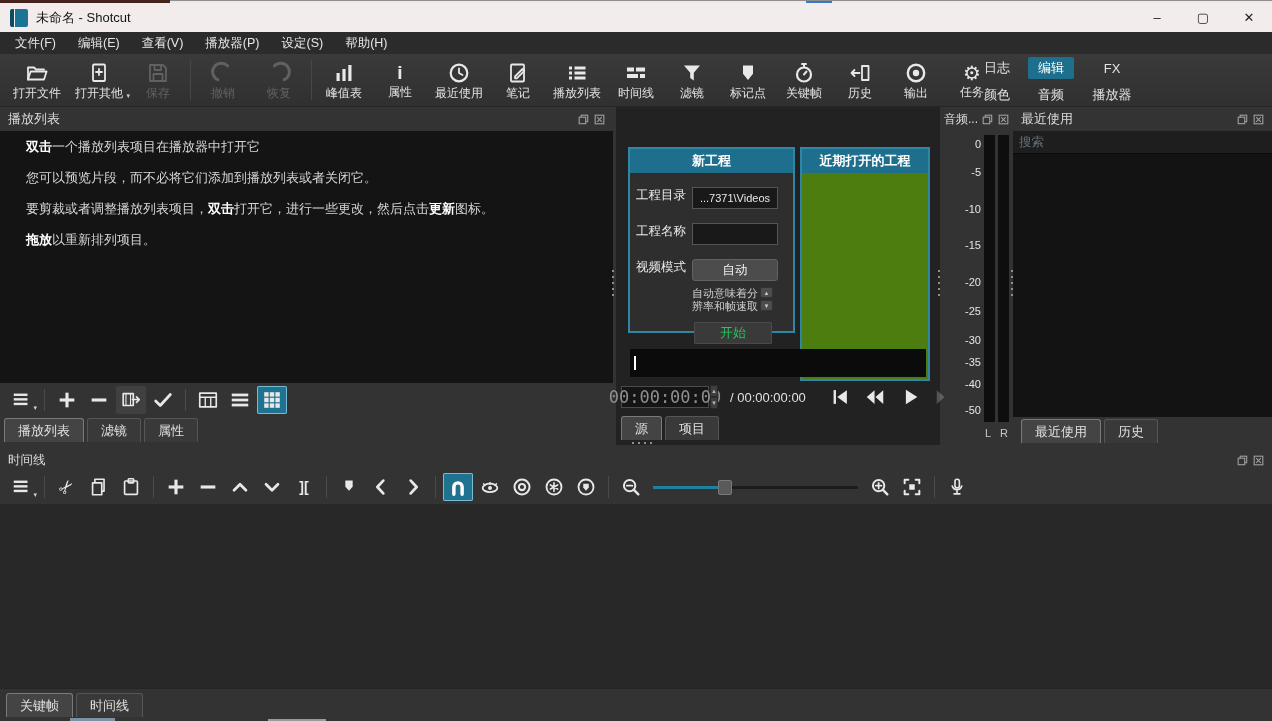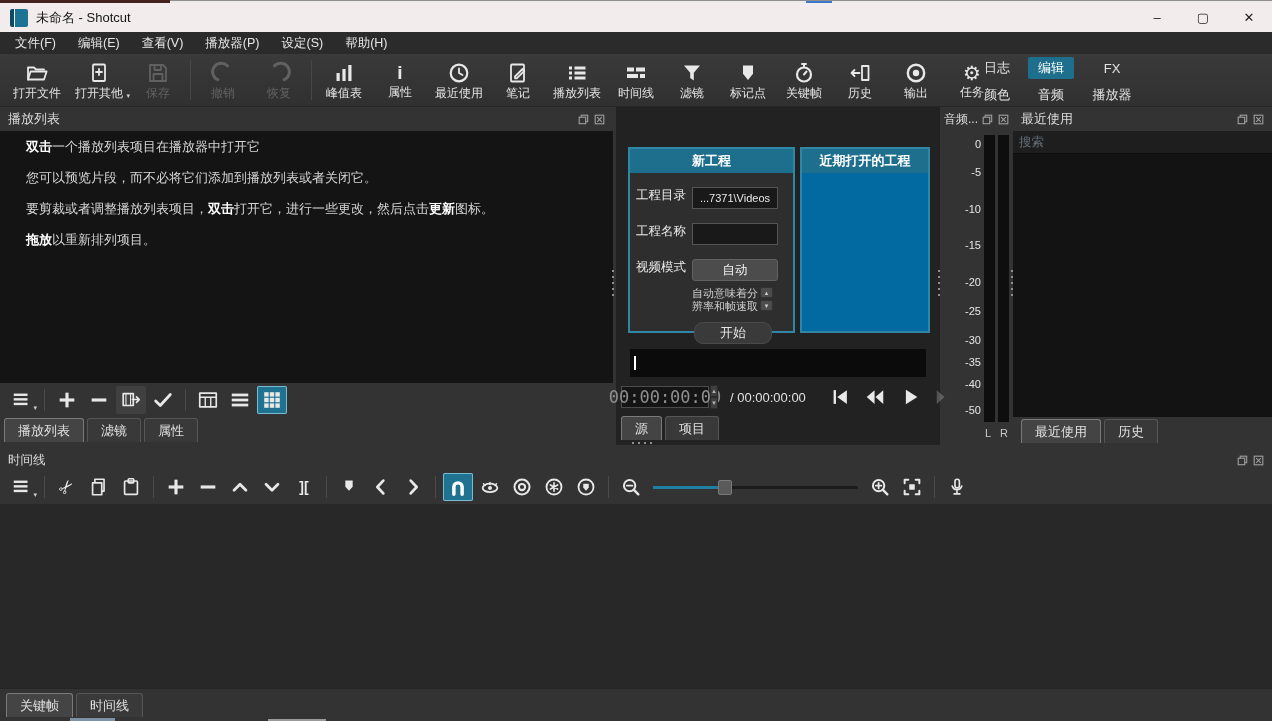--- a/index.html
+++ b/index.html
@@ -46,32 +46,32 @@
   .pbtn.sel{background:#1f7290;box-shadow:inset 0 0 0 1px #79bcd2}
   .vsep2{width:1px;height:22px;background:#4a4a4a;margin:0 6px}
   .tabrow{position:absolute;display:flex;gap:3px}
   .tab{height:24px;padding:0 13px;display:flex;align-items:center;font-size:13px;color:#e0e0e0;background:#393939;border:1px solid #565656;border-bottom:none;border-radius:3px 3px 0 0;box-sizing:border-box}
   .tab.sel{background:#444;border-color:#7a7a7a}
   
   .player{left:616px;top:107px;width:324px;height:338px;background:#222}
   .card{position:absolute;border:2px solid #2f86a5;box-sizing:border-box}
   .card-head{height:24px;background:#1d6f8d;color:#fff;font-weight:bold;font-size:13px;display:flex;align-items:center;justify-content:center}
   .newcard{left:12px;top:40px;width:167px;height:186px;background:#2e2e2e}
-  .reccard{left:184px;top:40px;width:130px;height:186px;background:#0369a1}
+  .reccard{left:184px;top:40px;width:130px;height:234px;background:#4d7c0f}
   .frow{display:flex;align-items:flex-start;margin:14px 6px 0}
   .flabel{width:56px;font-size:12.5px;color:#eaeaea;flex:none}
   .fctl{width:86px;height:22px;box-sizing:border-box;display:flex;align-items:center;justify-content:center;font-size:11px}
   .dirbtn{background:#191919;border:1px solid #555;color:#e8e8e8}
   .nameinput{background:#191919;border:1px solid #555}
   .modebtn{background:#4c4c4c;border:1px solid #616161;border-radius:3px;color:#f2f2f2;font-size:12.5px}
   .hintwrap{display:flex;margin:6px 6px 0 62px}
   .hint{font-size:11px;line-height:13px;color:#d0d0d0;width:66px;white-space:nowrap;overflow:hidden}
   .spincol{display:flex;flex-direction:column;gap:2px;margin-left:2px}
   .spbtn{width:13px;height:11px;background:#4c4c4c;border:1px solid #333;border-radius:2px;display:flex;align-items:center;justify-content:center;font-size:6px;color:#ccc;box-sizing:border-box}
-  .startbtn{margin:9px 0 0 64px;width:78px;height:22px;background:#3a3a3a;border:1px solid #4a4a4a;border-radius:9px;color:#e5e5e5;font-size:13px;display:flex;align-items:center;justify-content:center;box-sizing:border-box}
+  .startbtn{margin:9px 0 0 64px;width:78px;height:22px;background:#3a3a3a;border:1px solid #4a4a4a;border-radius:1px;color:#22c55e;font-size:13px;display:flex;align-items:center;justify-content:center;box-sizing:border-box}
   .scrub{position:absolute;left:14px;top:242px;width:296px;height:28px;background:#0b0b0b}
   .caret{position:absolute;left:4px;top:7px;width:2px;height:14px;background:#fff}
   .transport{position:absolute;left:0;top:274px;width:324px;height:32px;display:flex;align-items:center;padding-left:5px;box-sizing:border-box}
   .tcfield{width:88px;height:22px;background:#141414;border:1px solid #4b4b4b;color:#8f8f8f;font-family:"DejaVu Sans Mono",monospace;font-size:17px;display:flex;align-items:center;justify-content:center;box-sizing:border-box}
   .tcspin{width:15px;height:24px;display:flex;flex-direction:column;margin-left:1px}
   .tcspin div{flex:1;background:#3f3f3f;border:1px solid #2a2a2a;display:flex;align-items:center;justify-content:center;font-size:6px;color:#b5b5b5;box-sizing:border-box}
   .durtext{font-size:13px;color:#e0e0e0;margin-left:12px;white-space:nowrap}
   .tpbtns{display:flex;gap:11px;margin-left:22px}
   .tpbtn{width:24px;height:24px;display:flex;align-items:center;justify-content:center}
   

